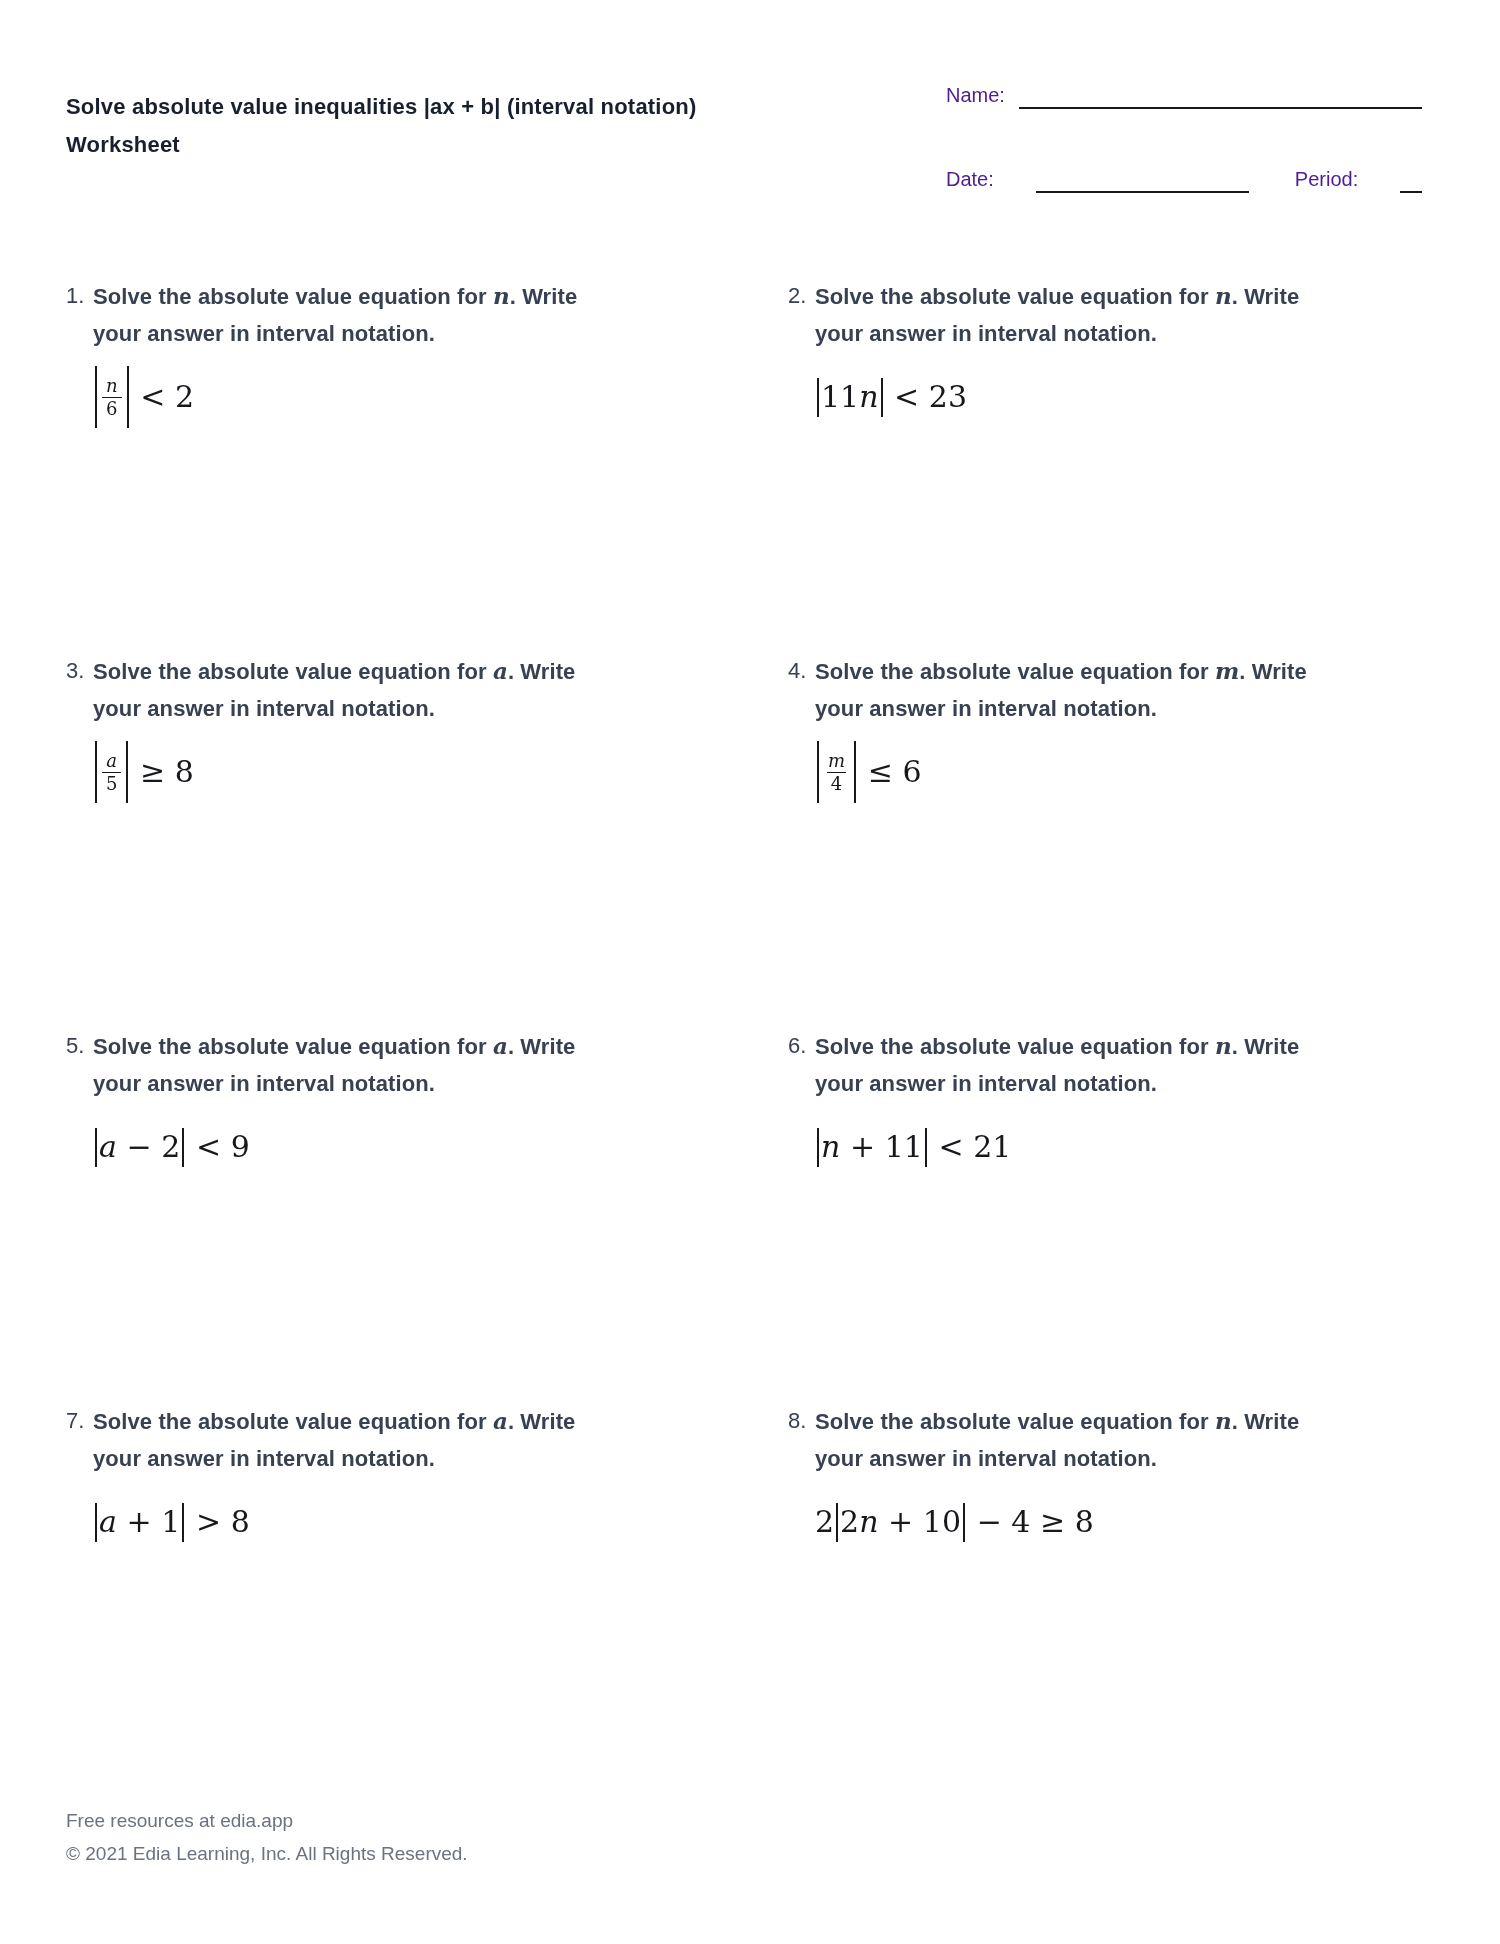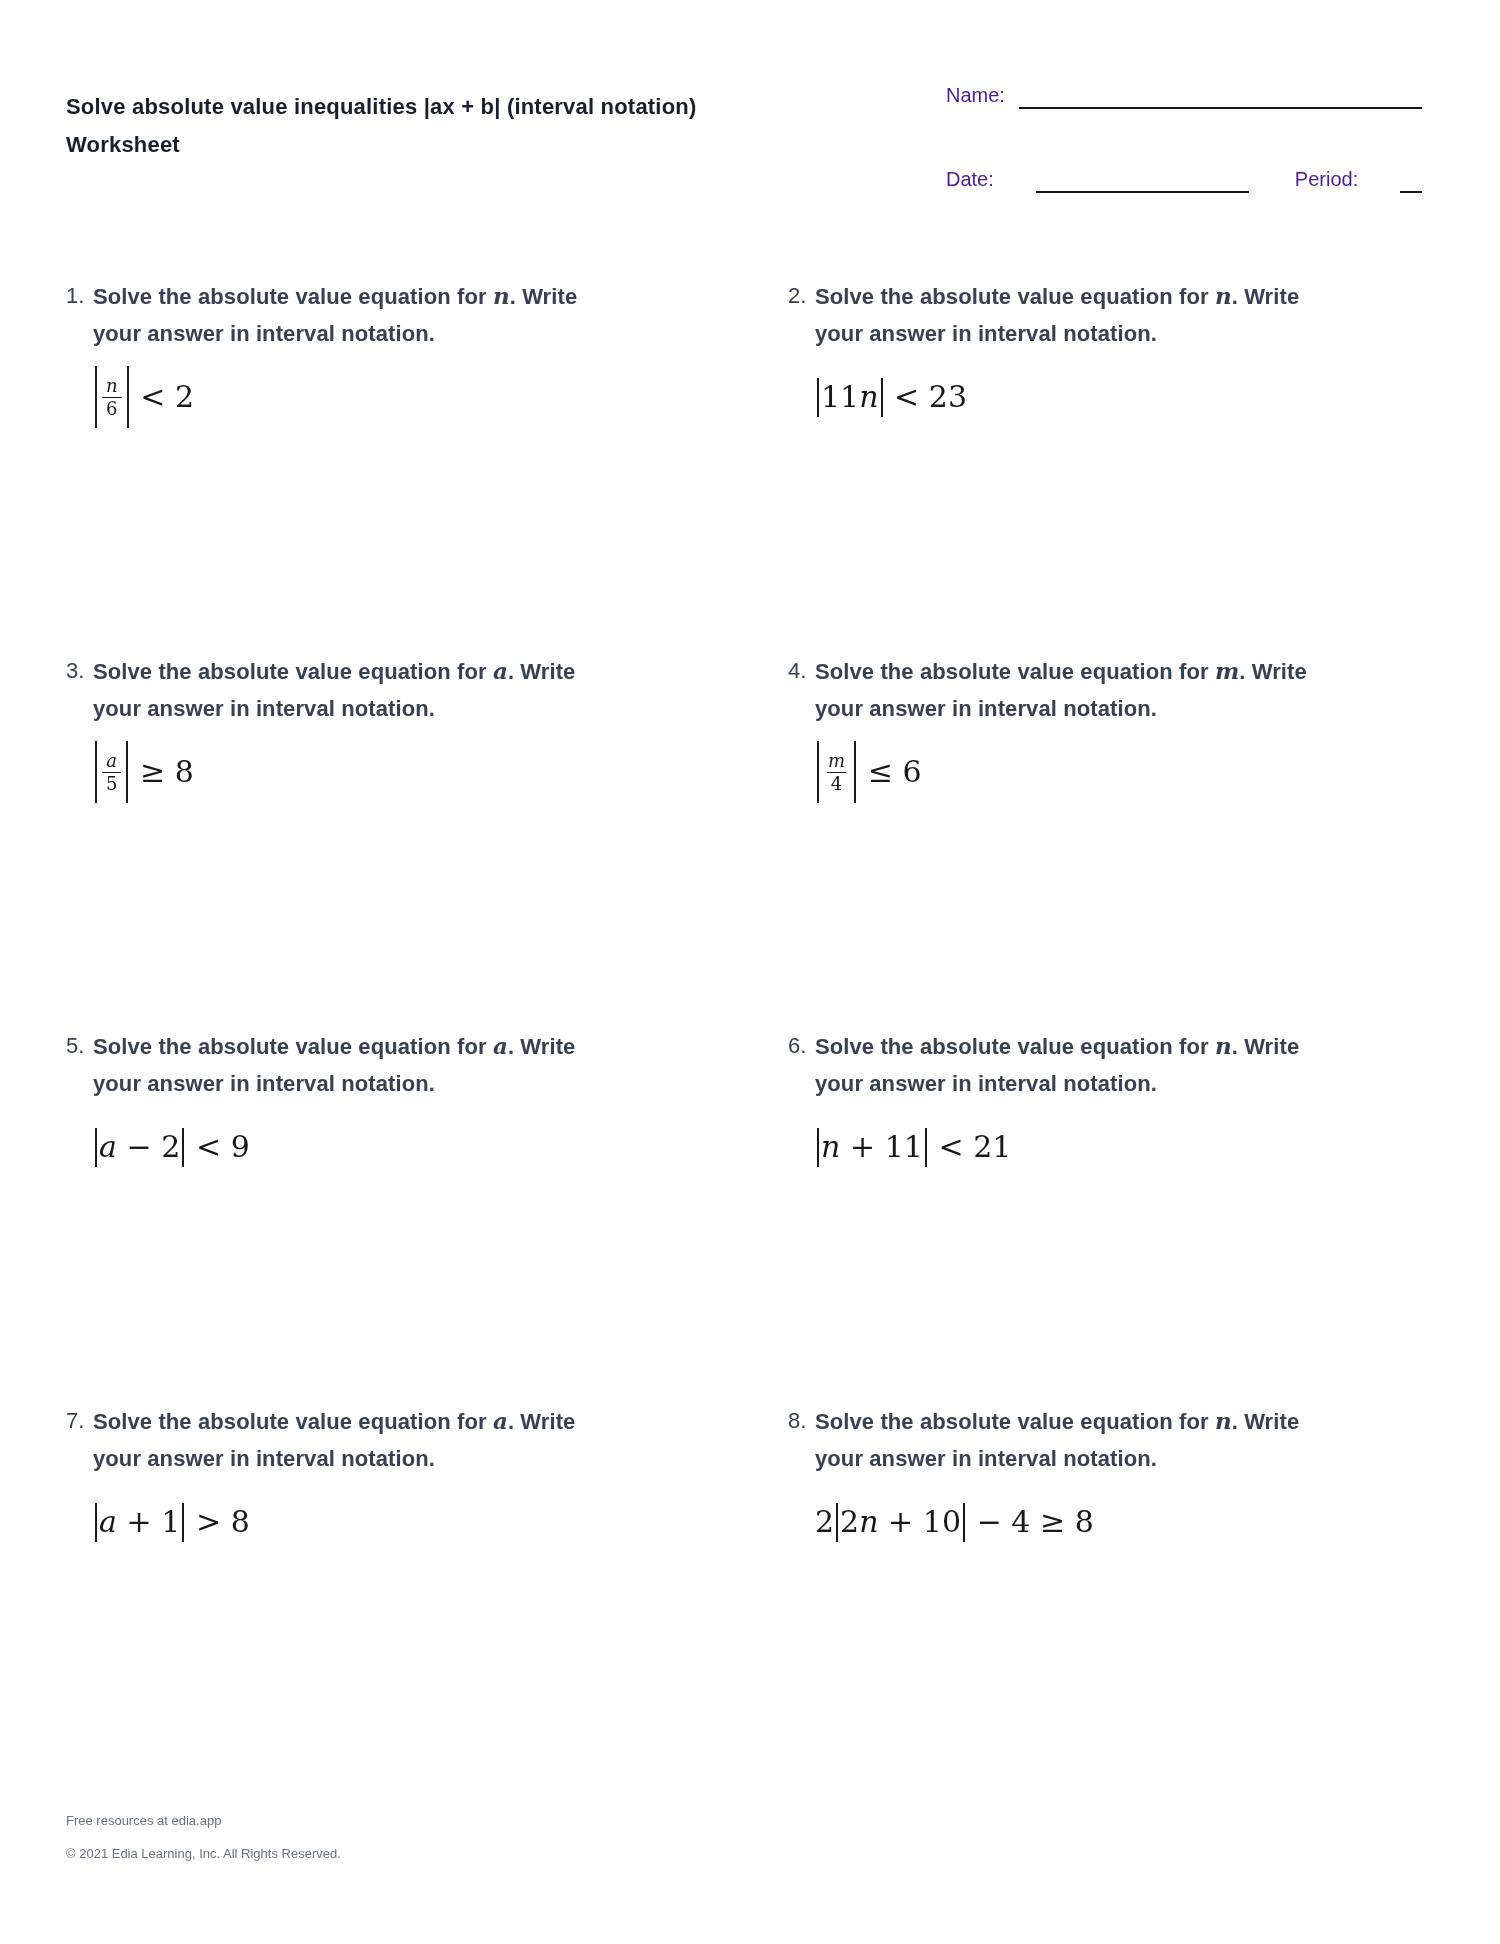--- a/index.html
+++ b/index.html
@@ -114,21 +114,21 @@
     line-height:1.2;
     padding:0 4px;
   }
   .fnum.italic, .fden.italic { font-style:italic; }
   .fden { border-top:1.7px solid #16181c; }
 
   
   .footer {
     position:absolute;
     left:66px; top:1804px;
-    font-size:13px;
+    font-size:19px;
     line-height:33px;
     color:#6b7280;
   }
 </style>
 </head>
 <body>
 
 <div class="page">
 
   <div class="title-block">

